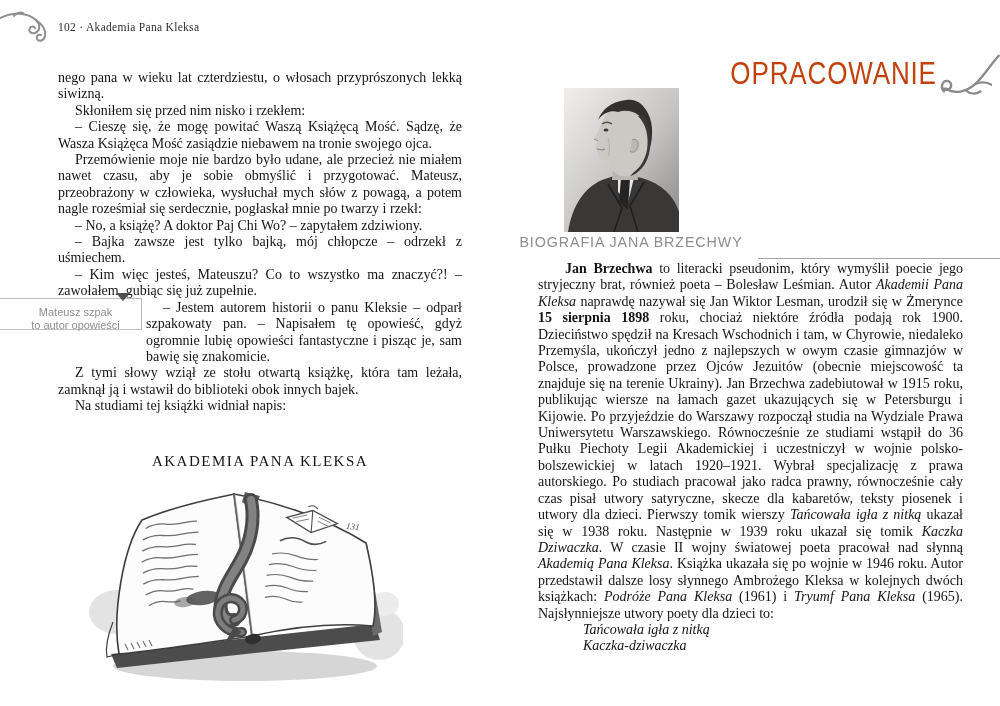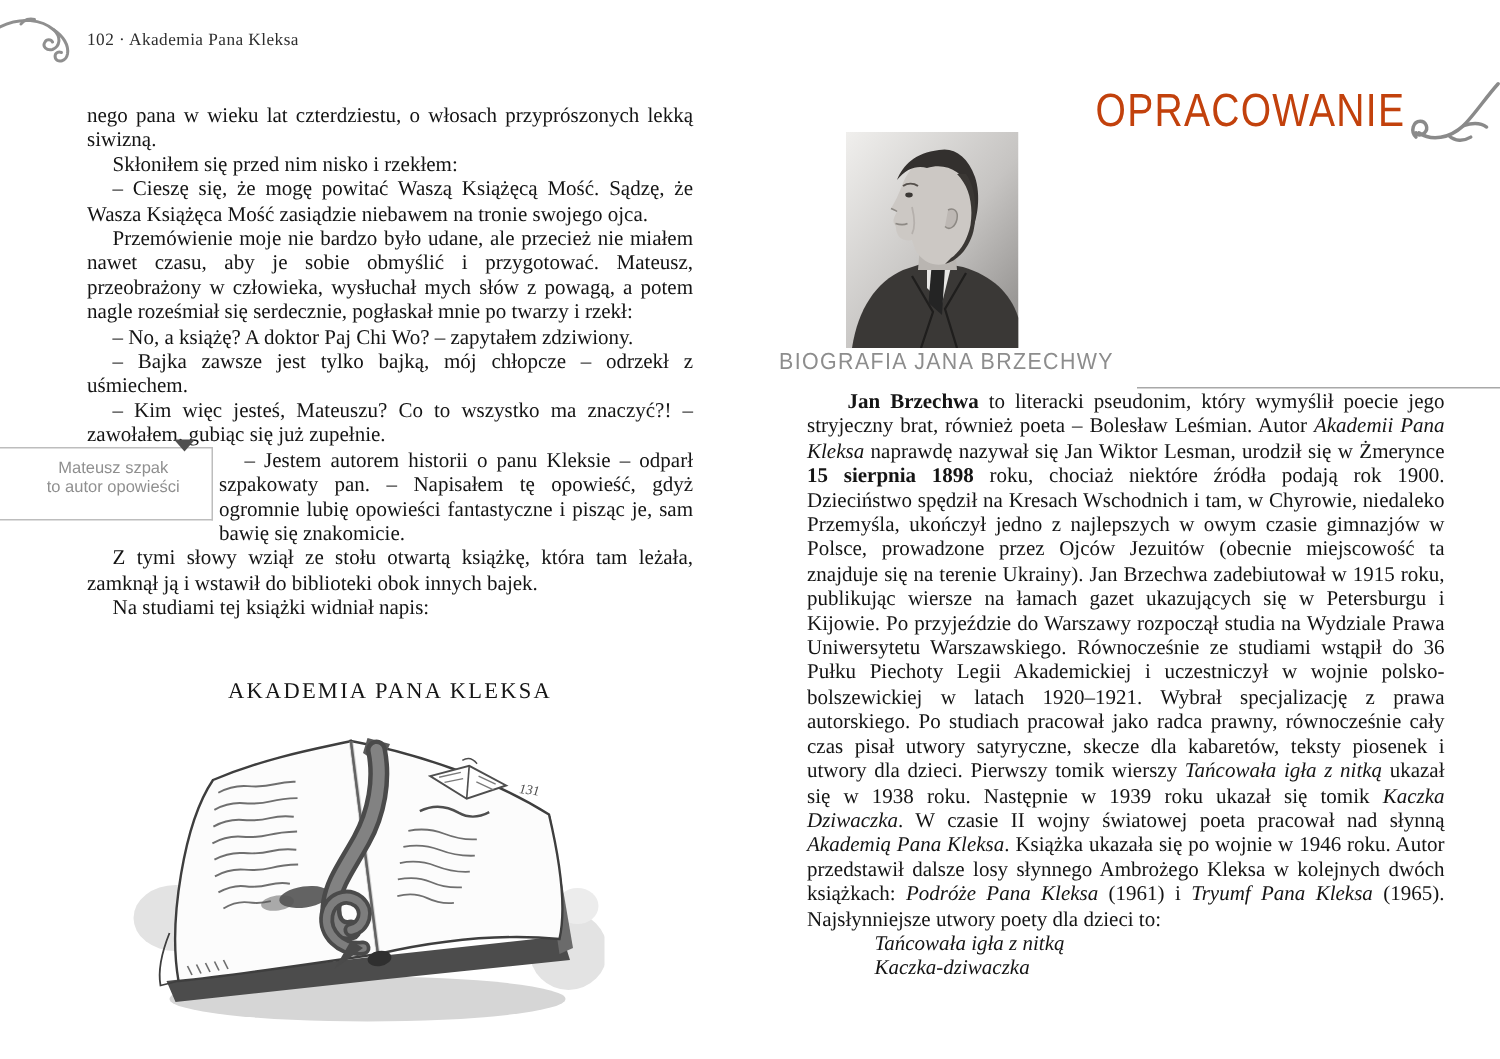--- a/index.html
+++ b/index.html
@@ -14,21 +14,21 @@
   .body-col{position:absolute;font-size:14px;line-height:16.4px;text-align:justify;color:#141414;}
   #left-body{left:58px;top:70px;width:404px;}
   #right-body{left:38px;top:261px;width:425px;}
   .para{margin:0;padding:0;}
   #left-body .para.indent{text-indent:17px;}
   #right-body .para.indent{text-indent:27px;}
   .para.list-item{text-align:left;text-indent:0;padding-left:45px;font-style:italic;}
   .b{font-weight:bold;margin-top:37px;} .i{font-style:italic;}
 
   .note-spacer{float:left;width:88px;height:62px;position:relative;}
-  .margin-note-box{position:absolute;display:block;left:-58px;top:-2px;width:142px;height:49px;
+  .margin-note-box{position:absolute;display:block;left:-58px;top:-2px;width:142px;height:32px;
       box-sizing:border-box;border-top:1px solid #bdbdbd;border-right:1px solid #bdbdbd;border-bottom:1px solid #bdbdbd;
       font-family:"Liberation Sans", sans-serif;font-size:11px;line-height:13.5px;color:#8f8f8f;
       text-align:center;padding-top:7px;padding-left:10px;text-indent:0;font-style:normal;font-weight:normal;}
   .note-line{display:block;}
   .note-pointer{position:absolute;left:116px;top:-6px;width:0;height:0;
       border-left:7px solid transparent;border-right:7px solid transparent;border-top:8px solid #4f4f4f;}
 
   .book-title{position:absolute;left:58px;top:453px;width:404px;text-align:center;
       font-size:15px;letter-spacing:1.5px;color:#161616;}
   .illustration{position:absolute;left:85px;top:486px;width:318px;height:200px;}

